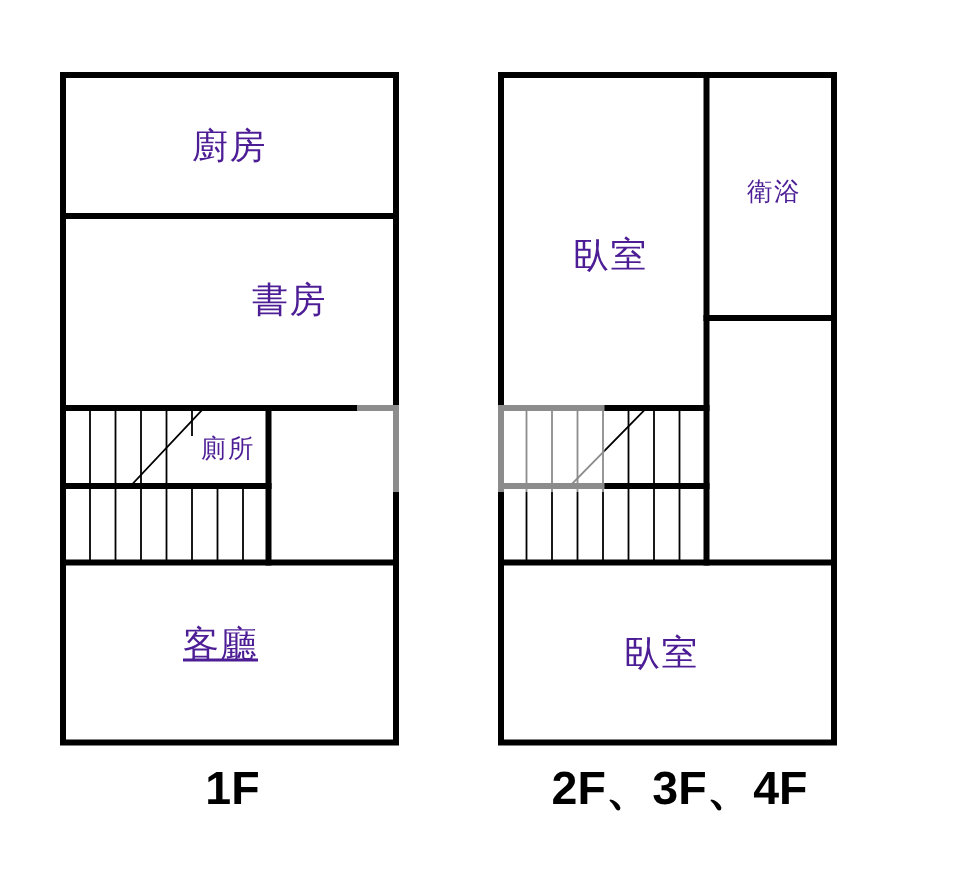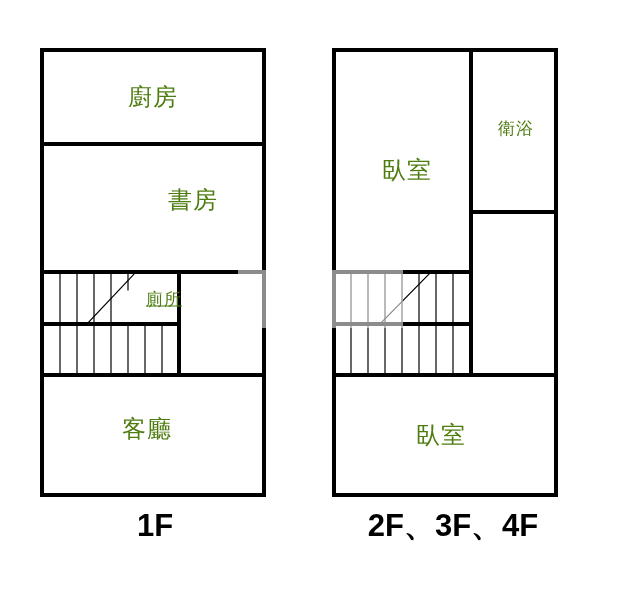--- a/index.html
+++ b/index.html
@@ -1,20 +1,20 @@
 <!DOCTYPE html>
 <html><head>
   <meta charset="utf-8">
   <style>
     html, body { margin: 0; padding: 0; background: #ffffff; }
     body { width: 638px; height: 595px; position: relative; overflow: hidden;
            font-family: "DejaVu Sans", "Liberation Sans", sans-serif; }
     svg { position: absolute; left: 0; top: 0; }
     .room-label { position: absolute; transform: translate(-50%, -50%);
-                  font-family: "DejaVu Sans", sans-serif; color: #4d7c0f;
+                  font-family: "DejaVu Sans", sans-serif; color: #4c1d95;
                   white-space: nowrap; letter-spacing: 1px; }
     .lg { font-size: 24px; }
     .sm { font-size: 17px; }
     .floor-label { position: absolute; transform: translate(-50%, -50%);
                    font-family: "Liberation Sans", sans-serif; font-weight: bold;
                    font-size: 31px; color: #000; white-space: nowrap; }
     .watermark { position: absolute; left: 238px; top: 270px; width: 165px; height: 58px;
                  background: rgba(255,255,255,0.55); pointer-events: none; }
   </style>
 </head>
@@ -89,22 +89,22 @@
         <line x1="453" y1="324" x2="453" y2="375"></line>
       </g>
       <line x1="380" y1="324" x2="430" y2="273" stroke-width="1.2"></line>
     </g>
   </svg>
 
   <div class="watermark"></div>
 
   <div class="room-label lg" style="left:153px; top:97px;">廚房</div>
   <div class="room-label lg" style="left:153px; top:200px;margin-left:40px;">書房</div>
-  <div class="room-label sm" style="left:164px; top:299px;text-decoration:underline;">廁所</div>
-  <div class="room-label lg" style="left:147px; top:429px;">客廳</div>
+  <div class="room-label sm" style="left:152px; top:299px;">廁所</div>
+  <div class="room-label lg" style="left:147px; top:429px;text-decoration:underline;">客廳</div>
 
   <div class="room-label lg" style="left:407px; top:170px;">臥室</div>
   <div class="room-label sm" style="left:516px; top:128px;text-align:center;">衛浴</div>
   <div class="room-label lg" style="left:441px; top:435px;">臥室</div>
 
   <div class="floor-label" style="left:155px; top:526px;">1F</div>
   <div class="floor-label" style="left:453px; top:526px;">2F、3F、4F</div>
 </div>
 
 </body></html>

